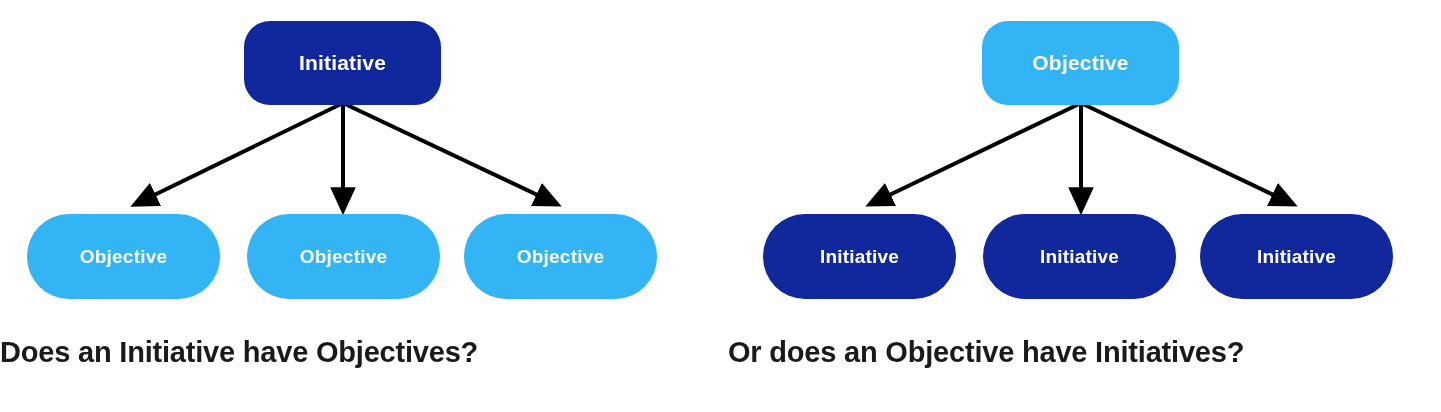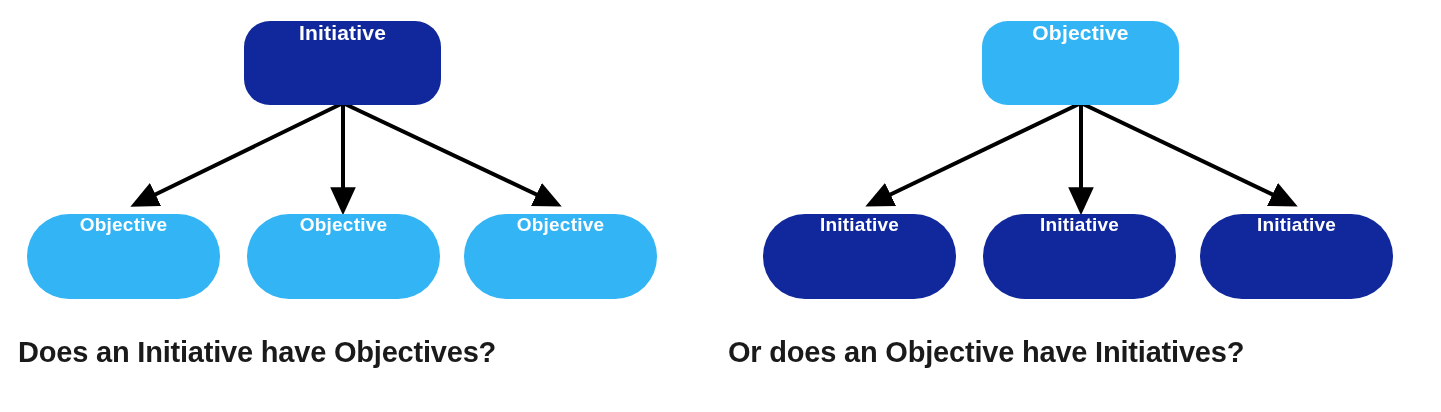--- a/index.html
+++ b/index.html
@@ -22,20 +22,21 @@
   .diagram {
     position: absolute;
     top: 0;
   }
   .diagram.left  { left: 0px;   width: 700px; height: 412px; }
   .diagram.right { left: 722px; width: 719px; height: 412px; }
 
   .node {
     position: absolute;
     display: flex;
+    align-items: center;
     justify-content: center;
     color: #ffffff;
     font-weight: bold;
     letter-spacing: 0.2px;
     box-sizing: border-box;
   }
   .node.root {
     width: 197px;
     height: 84px;
     border-radius: 26px;
@@ -59,21 +60,21 @@
     position: absolute;
     left: 0;
     width: 100%;
     top: 336px;
     font-size: 29px;
     font-weight: bold;
     color: #1a1a1a;
     letter-spacing: -0.2px;
     white-space: nowrap;
   }
-  .caption.left-cap  { text-align: left;  padding-left: 18px; }
+  .caption.left-cap  { text-align: left;  }
   .caption.right-cap { text-align: left;  padding-left: 6px; }
 </style>
 </head>
 <body>
 
 <div class="canvas">
 
   <div class="diagram left">
 
     <svg class="svg-layer" viewBox="0 0 700 412">

